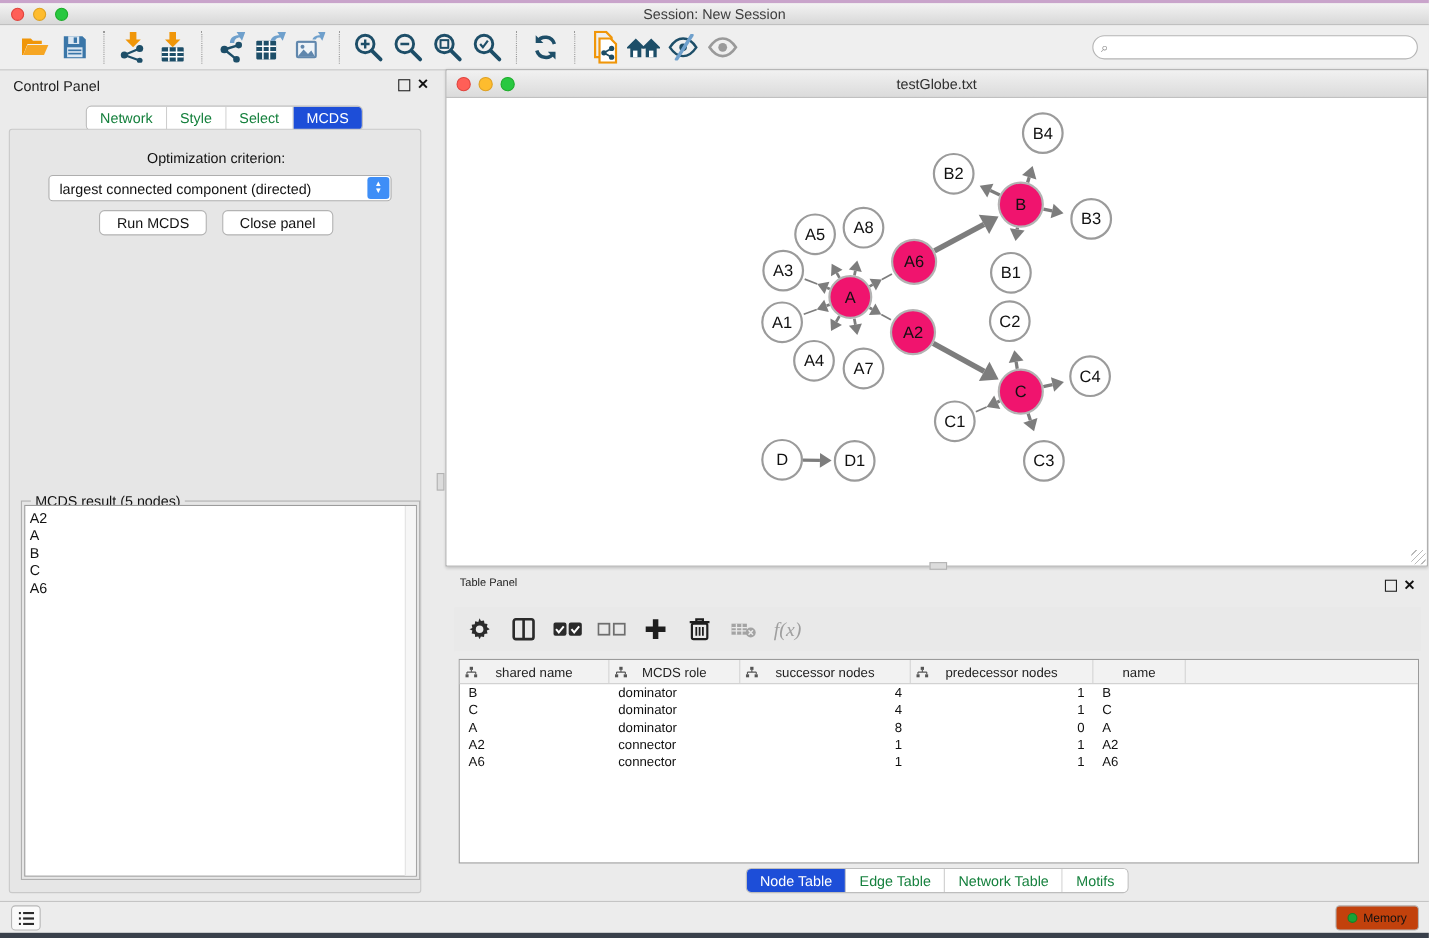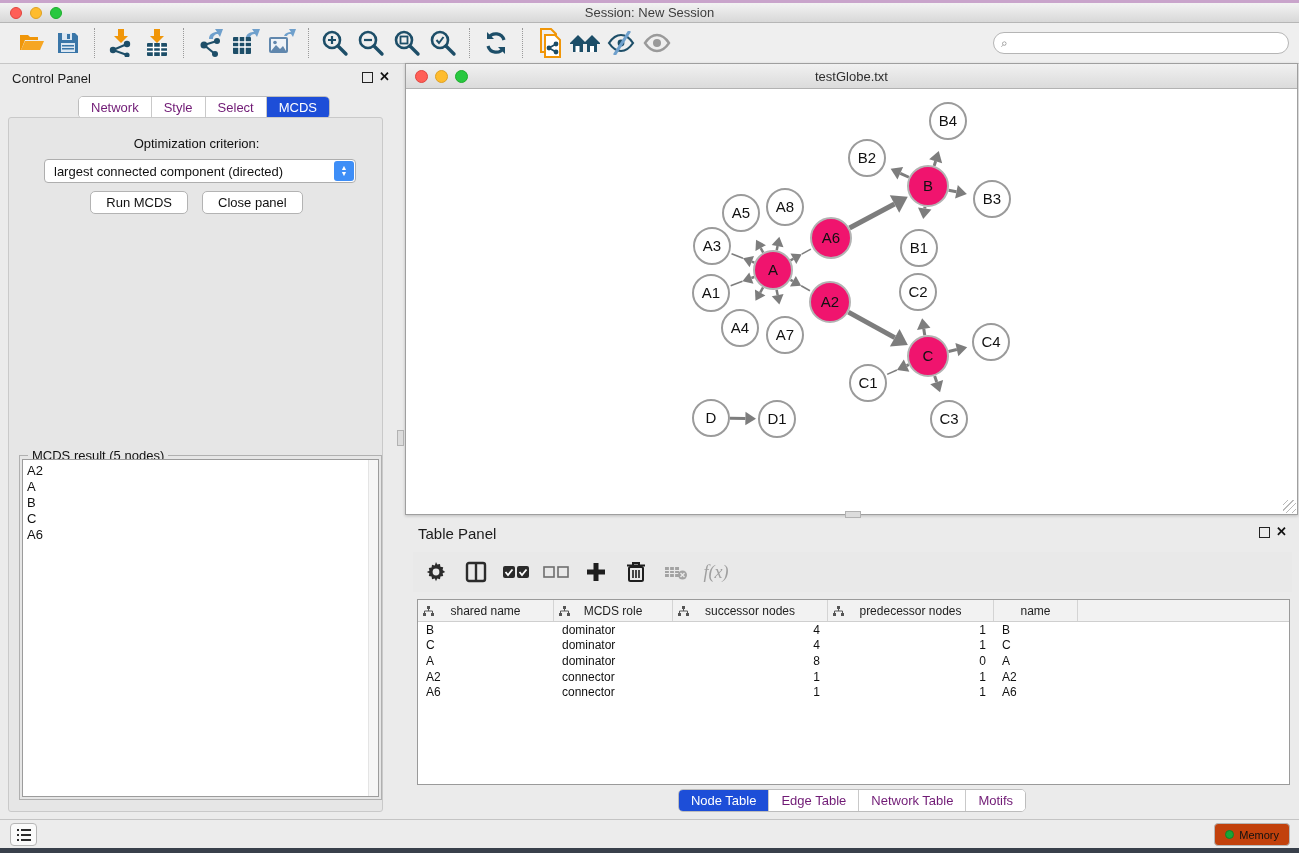--- a/index.html
+++ b/index.html
@@ -26,21 +26,21 @@
   .search-wrap { margin-left:auto; margin-right:10px; }
   .search { width:296px; height:22px; border:1px solid #b5b5b5; border-radius:12px; background:#fff;
             font-size:12px; padding:0 8px 0 24px; outline:none; color:#333; }
   .search-icon { position:absolute; margin-left:8px; margin-top:4px; color:#8b8b8b; font-size:12px; pointer-events:none; }
 
   
   .cp-title { position:absolute; left:12px; top:71px; font-size:13px; color:#1c1c1c; }
   .cp-float { position:absolute; left:362px; top:72px; width:11px; height:11px; border:1.5px solid #222; cursor:pointer; }
   .cp-close { position:absolute; left:379px; top:69px; font-size:13px; font-weight:bold; color:#111; cursor:pointer; }
   .seg { display:flex; border:1px solid #bdbdbd; border-radius:5px; overflow:hidden; background:#fff; }
-  .seg-btn { font-size:13px; padding:3px 12px; background:#fff; color:#701a75; border-right:1px solid #c9c9c9;
+  .seg-btn { font-size:13px; padding:3px 12px; background:#fff; color:#15803d; border-right:1px solid #c9c9c9;
              cursor:pointer; white-space:nowrap; }
   .seg-btn:last-child { border-right:none; }
   .seg-btn.active { background:#1d4ed8; color:#fff; }
   .cp-tabs { position:absolute; left:78px; top:96px; }
   .cp-body { position:absolute; left:8px; top:117px; width:375px; height:695px; background:#e6e6e6;
              border:1px solid #c9c9c9; border-radius:3px; }
   .opt-label { position:absolute; left:0; width:375px; top:18px; text-align:center; font-size:13px; color:#111; }
   .select { position:absolute; left:35px; top:41px; width:312px; height:24px; background:#fff;
             border:1px solid #aeaeae; border-radius:4px; font-size:13px; color:#111;
             display:flex; align-items:center; padding-left:9px; cursor:pointer; }
@@ -69,21 +69,21 @@
   .nlight { width:13px; height:13px; border-radius:50%; }
   .net-canvas { position:absolute; left:0; top:25px; width:891px; height:425px; background:#fff; }
   .grip { position:absolute; right:1px; bottom:1px; width:13px; height:13px;
           background:repeating-linear-gradient(135deg, transparent 0 3px, #b9b9b9 3px 4px); cursor:nwse-resize; }
   .split-v { position:absolute; left:397px; top:430px; width:7px; height:16px; background:#dcdcdc;
              border:1px solid #b2b2b2; cursor:col-resize; }
   .split-h { position:absolute; left:845px; top:511px; width:16px; height:7px; background:#dcdcdc;
              border:1px solid #b2b2b2; cursor:row-resize; }
 
   
-  .tp-title { position:absolute; left:418px; top:525px; font-size:15px; color:#1c1c1c; }
+  .tp-title { position:absolute; left:418px; top:525px; font-size:10px; color:#1c1c1c; }
   .tp-float { position:absolute; left:1259px; top:527px; width:11px; height:11px; border:1.5px solid #222; cursor:pointer; }
   .tp-close { position:absolute; left:1276px; top:524px; font-size:13px; font-weight:bold; color:#111; cursor:pointer; }
   .tp-toolbar { position:absolute; left:413px; top:552px; width:879px; height:40px; background:#e9e9e9;
                 display:flex; align-items:center; padding-left:8px; gap:10px; }
   .tp-btn { width:30px; height:30px; display:flex; align-items:center; justify-content:center; cursor:pointer; }
   .fx { font-family:"Liberation Serif", serif; font-style:italic; font-size:18px; color:#9f9f9f; }
   .dtable { position:absolute; left:417px; top:599px; width:873px; height:186px; background:#fff;
             border:1px solid #9a9a9a; font-size:12px; color:#111; }
   .dhead { display:flex; height:22px; background:#f2f2f2; border-bottom:1px solid #cfcfcf; }
   .dhead .hcell { display:flex; align-items:center; justify-content:center; gap:6px;

